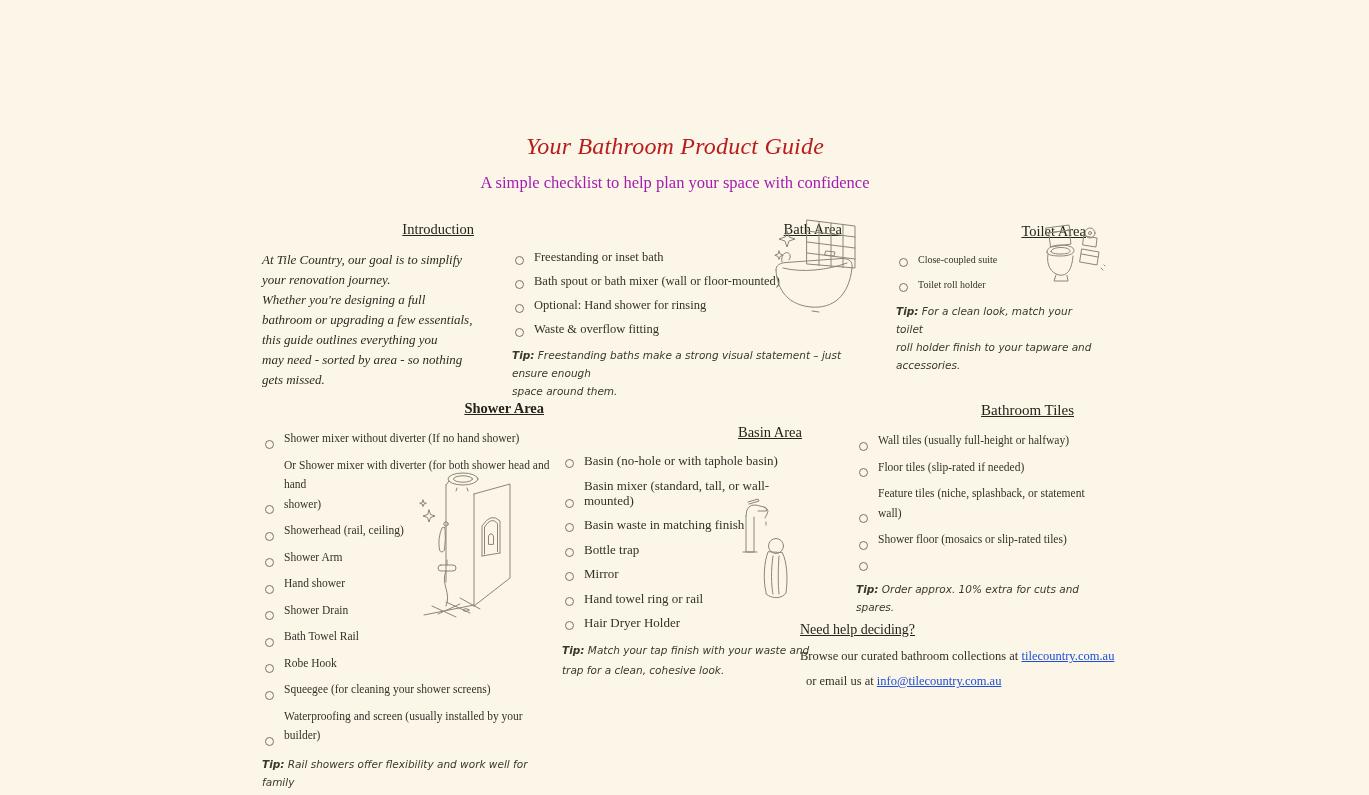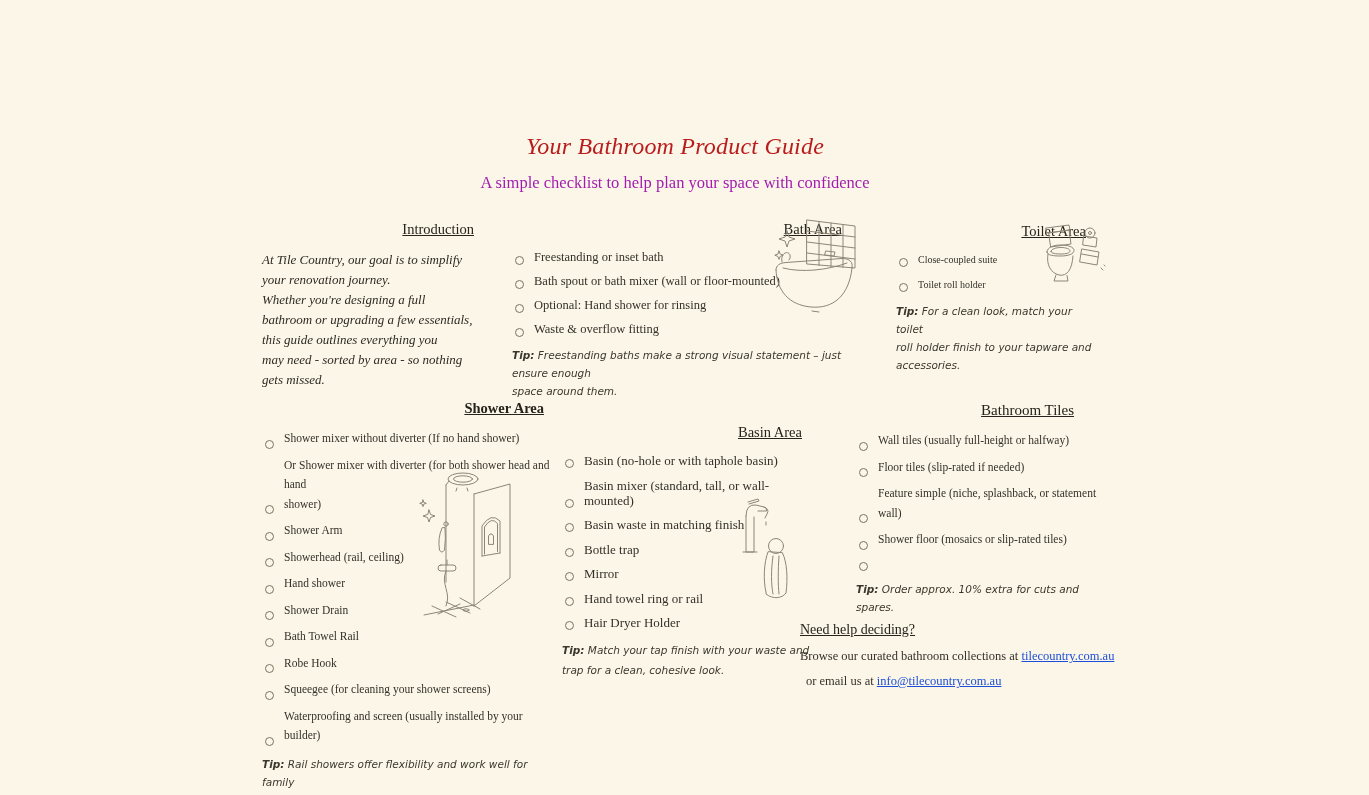--- a/index.html
+++ b/index.html
@@ -181,25 +181,25 @@
           <span class="cb"></span>
           <span class="lbl">Shower mixer without diverter (If no hand shower)</span>
         </li>
       <li>
           <span class="cb"></span>
           <span class="lbl">Or Shower mixer with diverter (for both shower head and hand
 shower)</span>
         </li>
       <li>
           <span class="cb"></span>
+          <span class="lbl">Showerhead (rail, ceiling)</span>
+        </li>
+      <li>
+          <span class="cb"></span>
           <span class="lbl">Shower Arm</span>
-        </li>
-      <li>
-          <span class="cb"></span>
-          <span class="lbl">Showerhead (rail, ceiling)</span>
         </li>
       <li>
           <span class="cb"></span>
           <span class="lbl">Hand shower</span>
         </li>
       <li>
           <span class="cb"></span>
           <span class="lbl">Shower Drain</span>
         </li>
       <li>
@@ -304,21 +304,21 @@
       <li>
           <span class="cb"></span>
           <span class="lbl">Wall tiles (usually full-height or halfway)</span>
         </li>
       <li>
           <span class="cb"></span>
           <span class="lbl">Floor tiles (slip-rated if needed)</span>
         </li>
       <li>
           <span class="cb"></span>
-          <span class="lbl">Feature simple (niche, splashback, or statement
+          <span class="lbl">Feature tiles (niche, splashback, or statement
 wall)</span>
         </li>
       <li>
           <span class="cb"></span>
           <span class="lbl">Shower floor (mosaics or slip-rated tiles)</span>
         </li>
       <li>
           <span class="cb"></span>
         </li>
     </ul>

